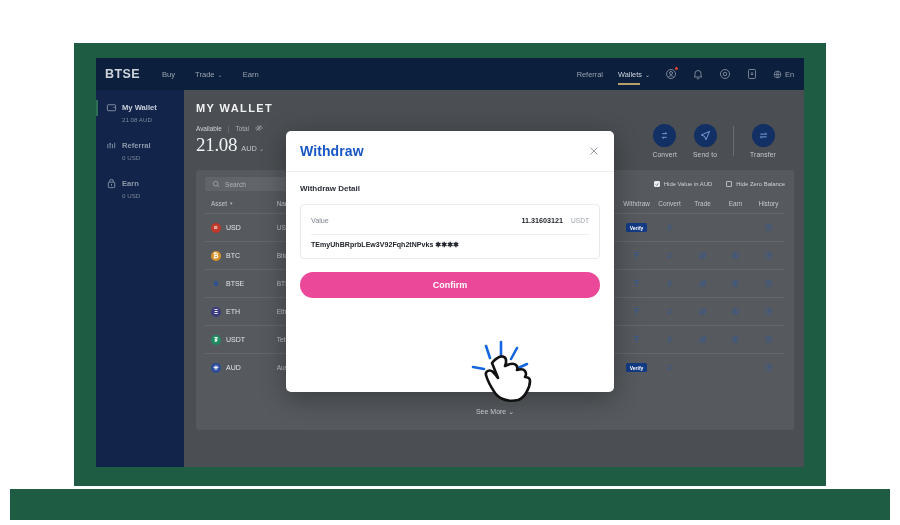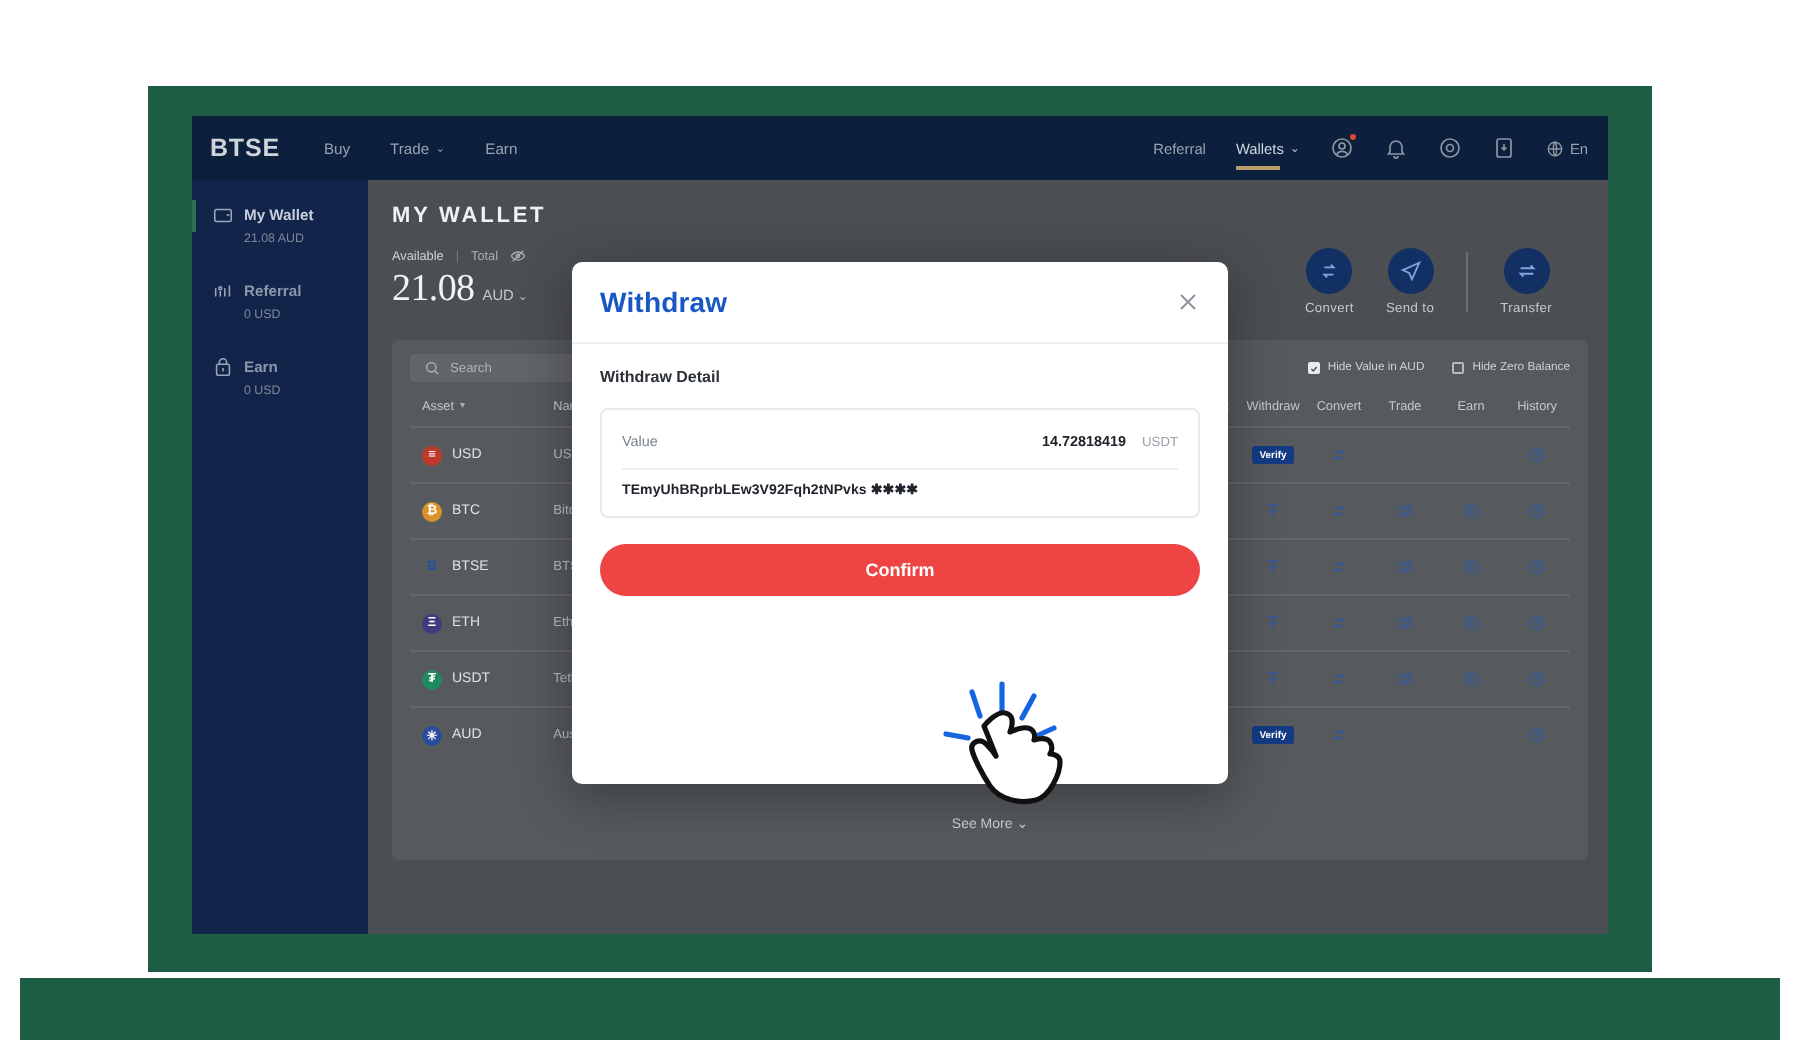--- a/index.html
+++ b/index.html
@@ -201,21 +201,21 @@
   .drow { display:flex; align-items:baseline; padding: 2.5px 0; }
   .dlabel { font-size: 7.2px; color:#7c838d; }
   .dval { margin-left:auto; font-size: 7.2px; color:#1e2229; font-weight:bold; }
   .dunit { font-size: 6.6px; color:#9aa1aa; width: 26px; text-align:right; }
   .drow.net { padding-top: 5px; padding-bottom: 4px; }
   .drow.net .dval { font-size: 12.5px; letter-spacing:-.2px; }
   .dsep { height:1px; background:#eceef1; margin: 7px 0 6px 0; }
   .addr-label { font-size: 7.2px; color:#7c838d; margin-bottom: 6px; }
   .addr-val { font-size: 7px; color:#20242b; font-weight:bold; letter-spacing:.05px; }
   .confirm-btn {
-    margin: 13px 14px 0 14px; height: 26px; background:#ef4444;
+    margin: 13px 14px 0 14px; height: 26px; background:#ec4899;
     border-radius: 13px; display:flex; align-items:center; justify-content:center;
     color:#fff; font-size: 9px; font-weight:bold; cursor:pointer;
   }
 
   
   .cursor-gfx { position:absolute; left: 470px; top: 336px; width: 70px; height: 68px; pointer-events:none; }
 </style>
 </head>
 <body>
 
@@ -693,21 +693,21 @@
         </svg>
       </div>
     </div>
 
     <div class="modal-body">
       <div class="detail-title">Withdraw Detail</div>
 
       <div class="detail-box">
         <div class="drow">
           <span class="dlabel">Value</span>
-          <span class="dval">14.72818419</span>
+          <span class="dval">11.31603121</span>
           <span class="dunit">USDT</span>
         </div>
 
         <div class="dsep"></div>
 
         <div class="addr-val">TEmyUhBRprbLEw3V92Fqh2tNPvks ✱✱✱✱</div>
       </div>
     </div>
 
     <div class="confirm-btn">

